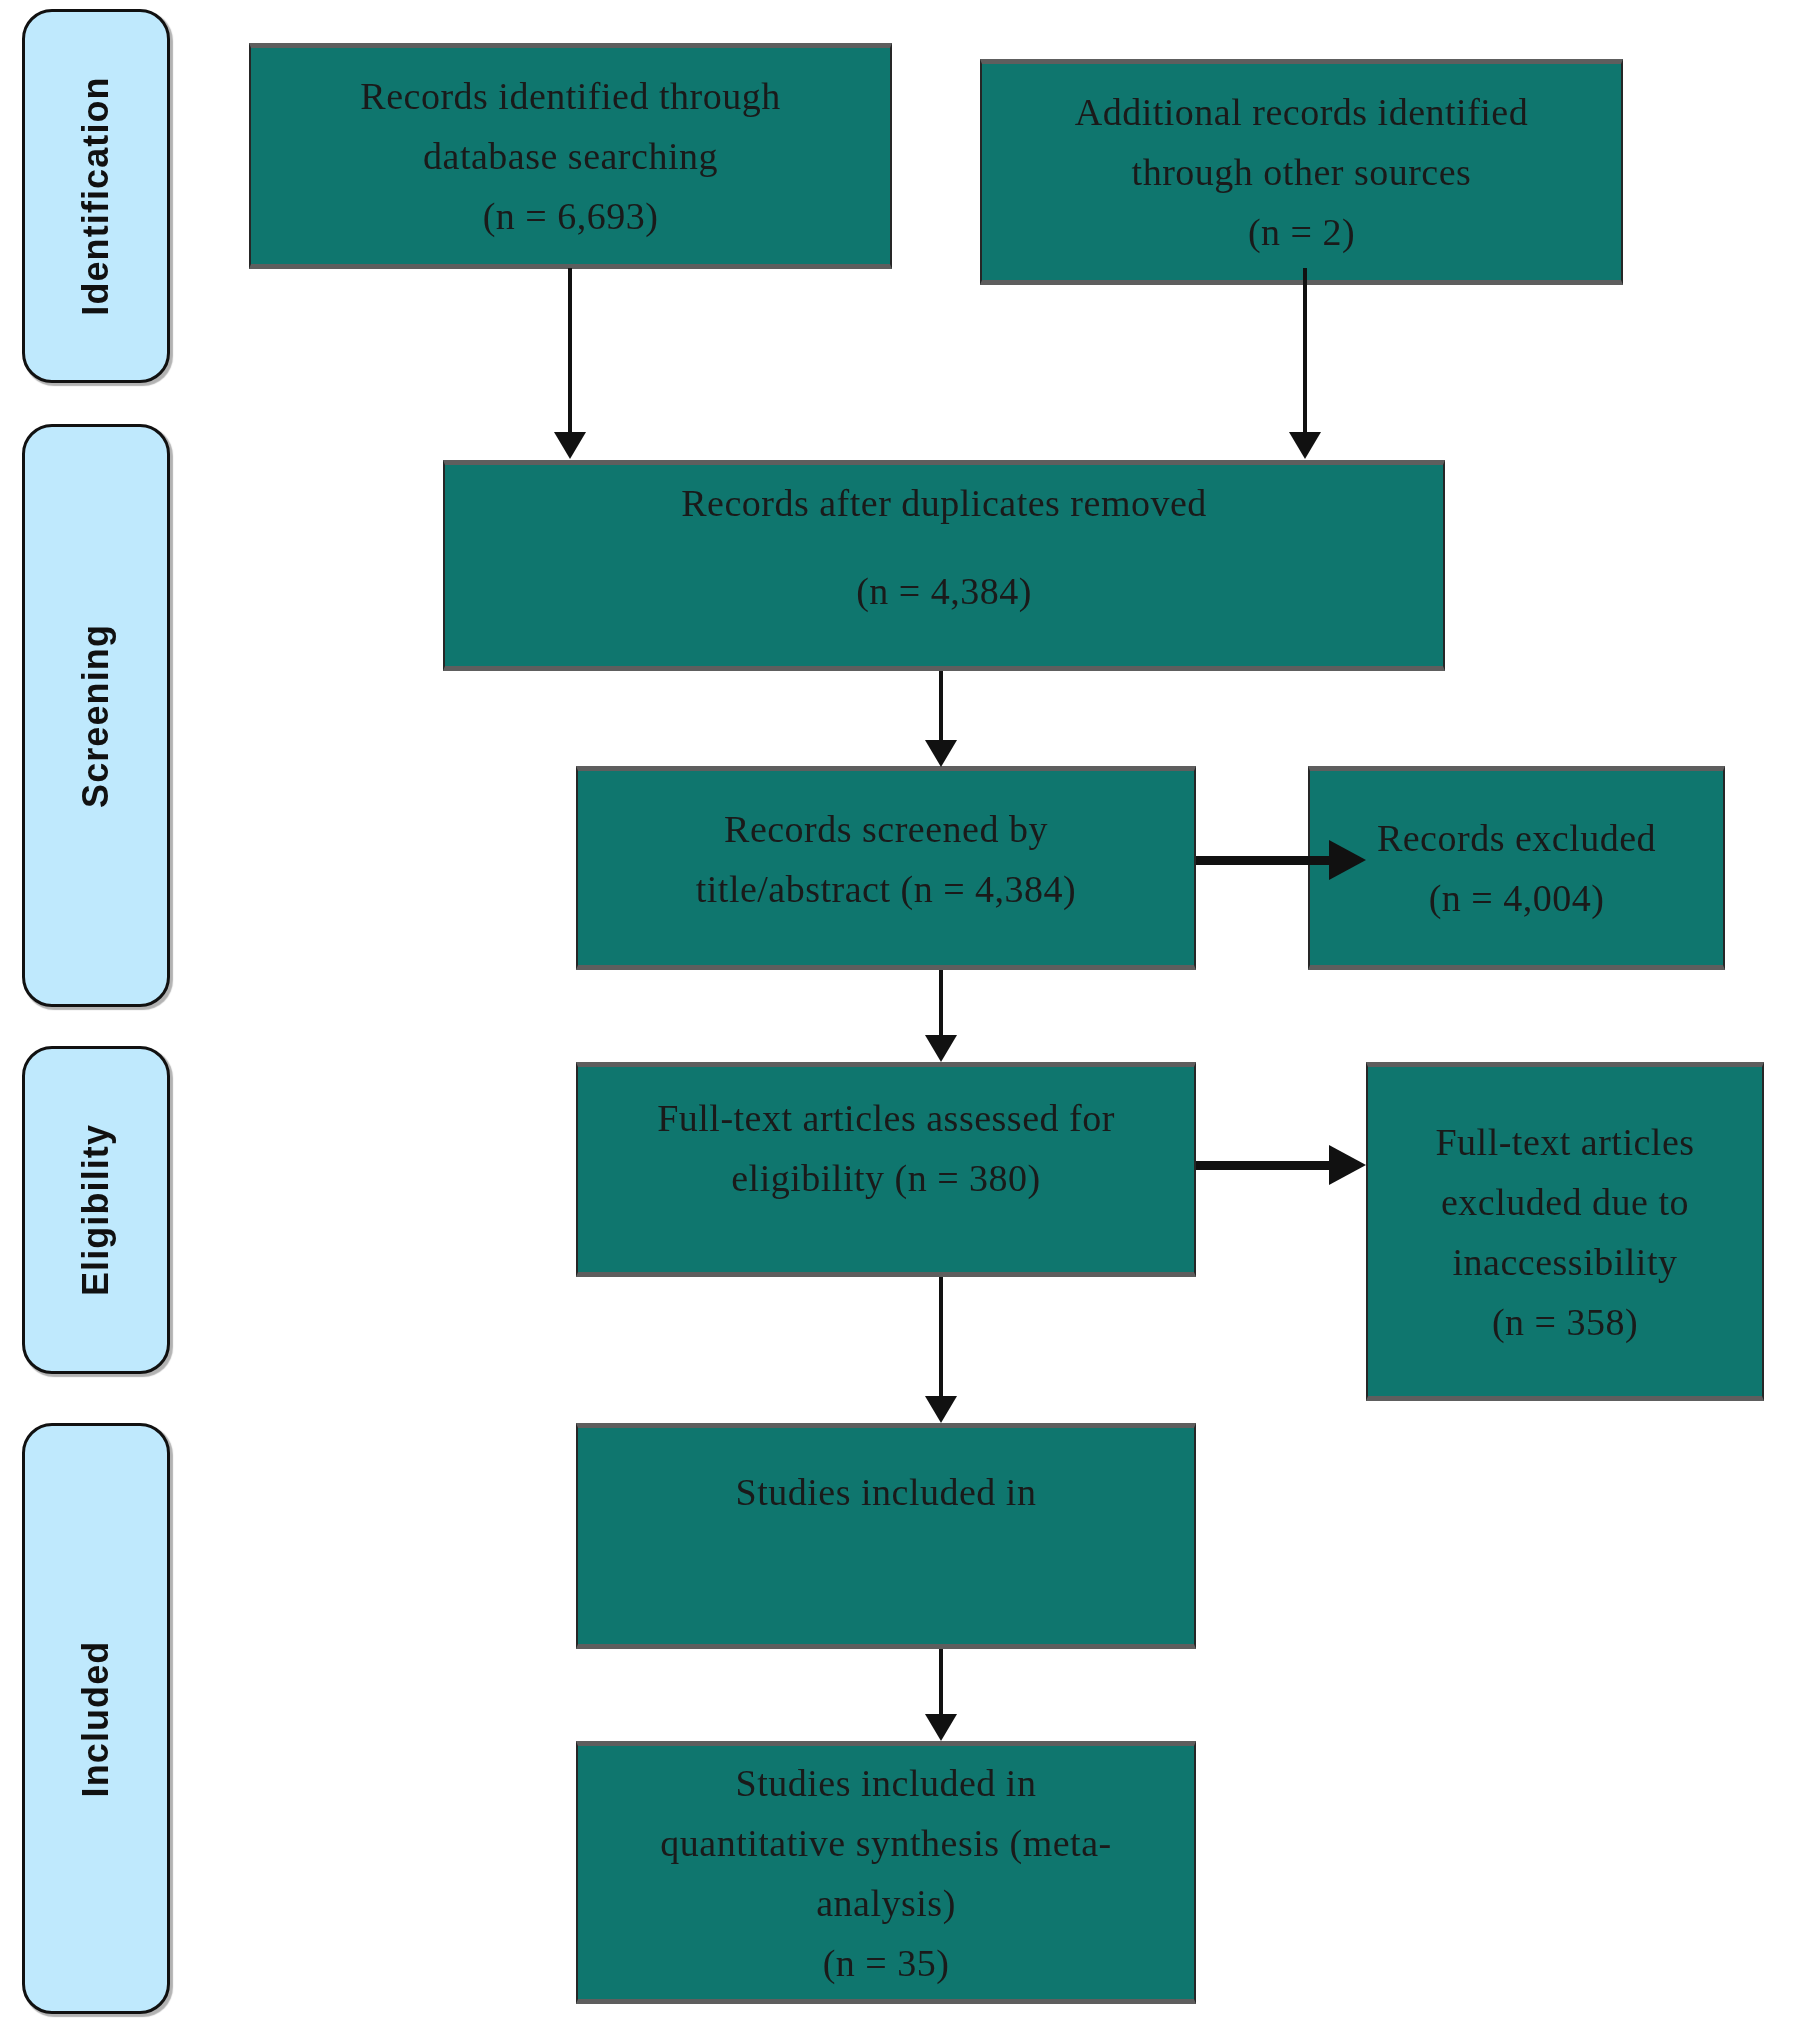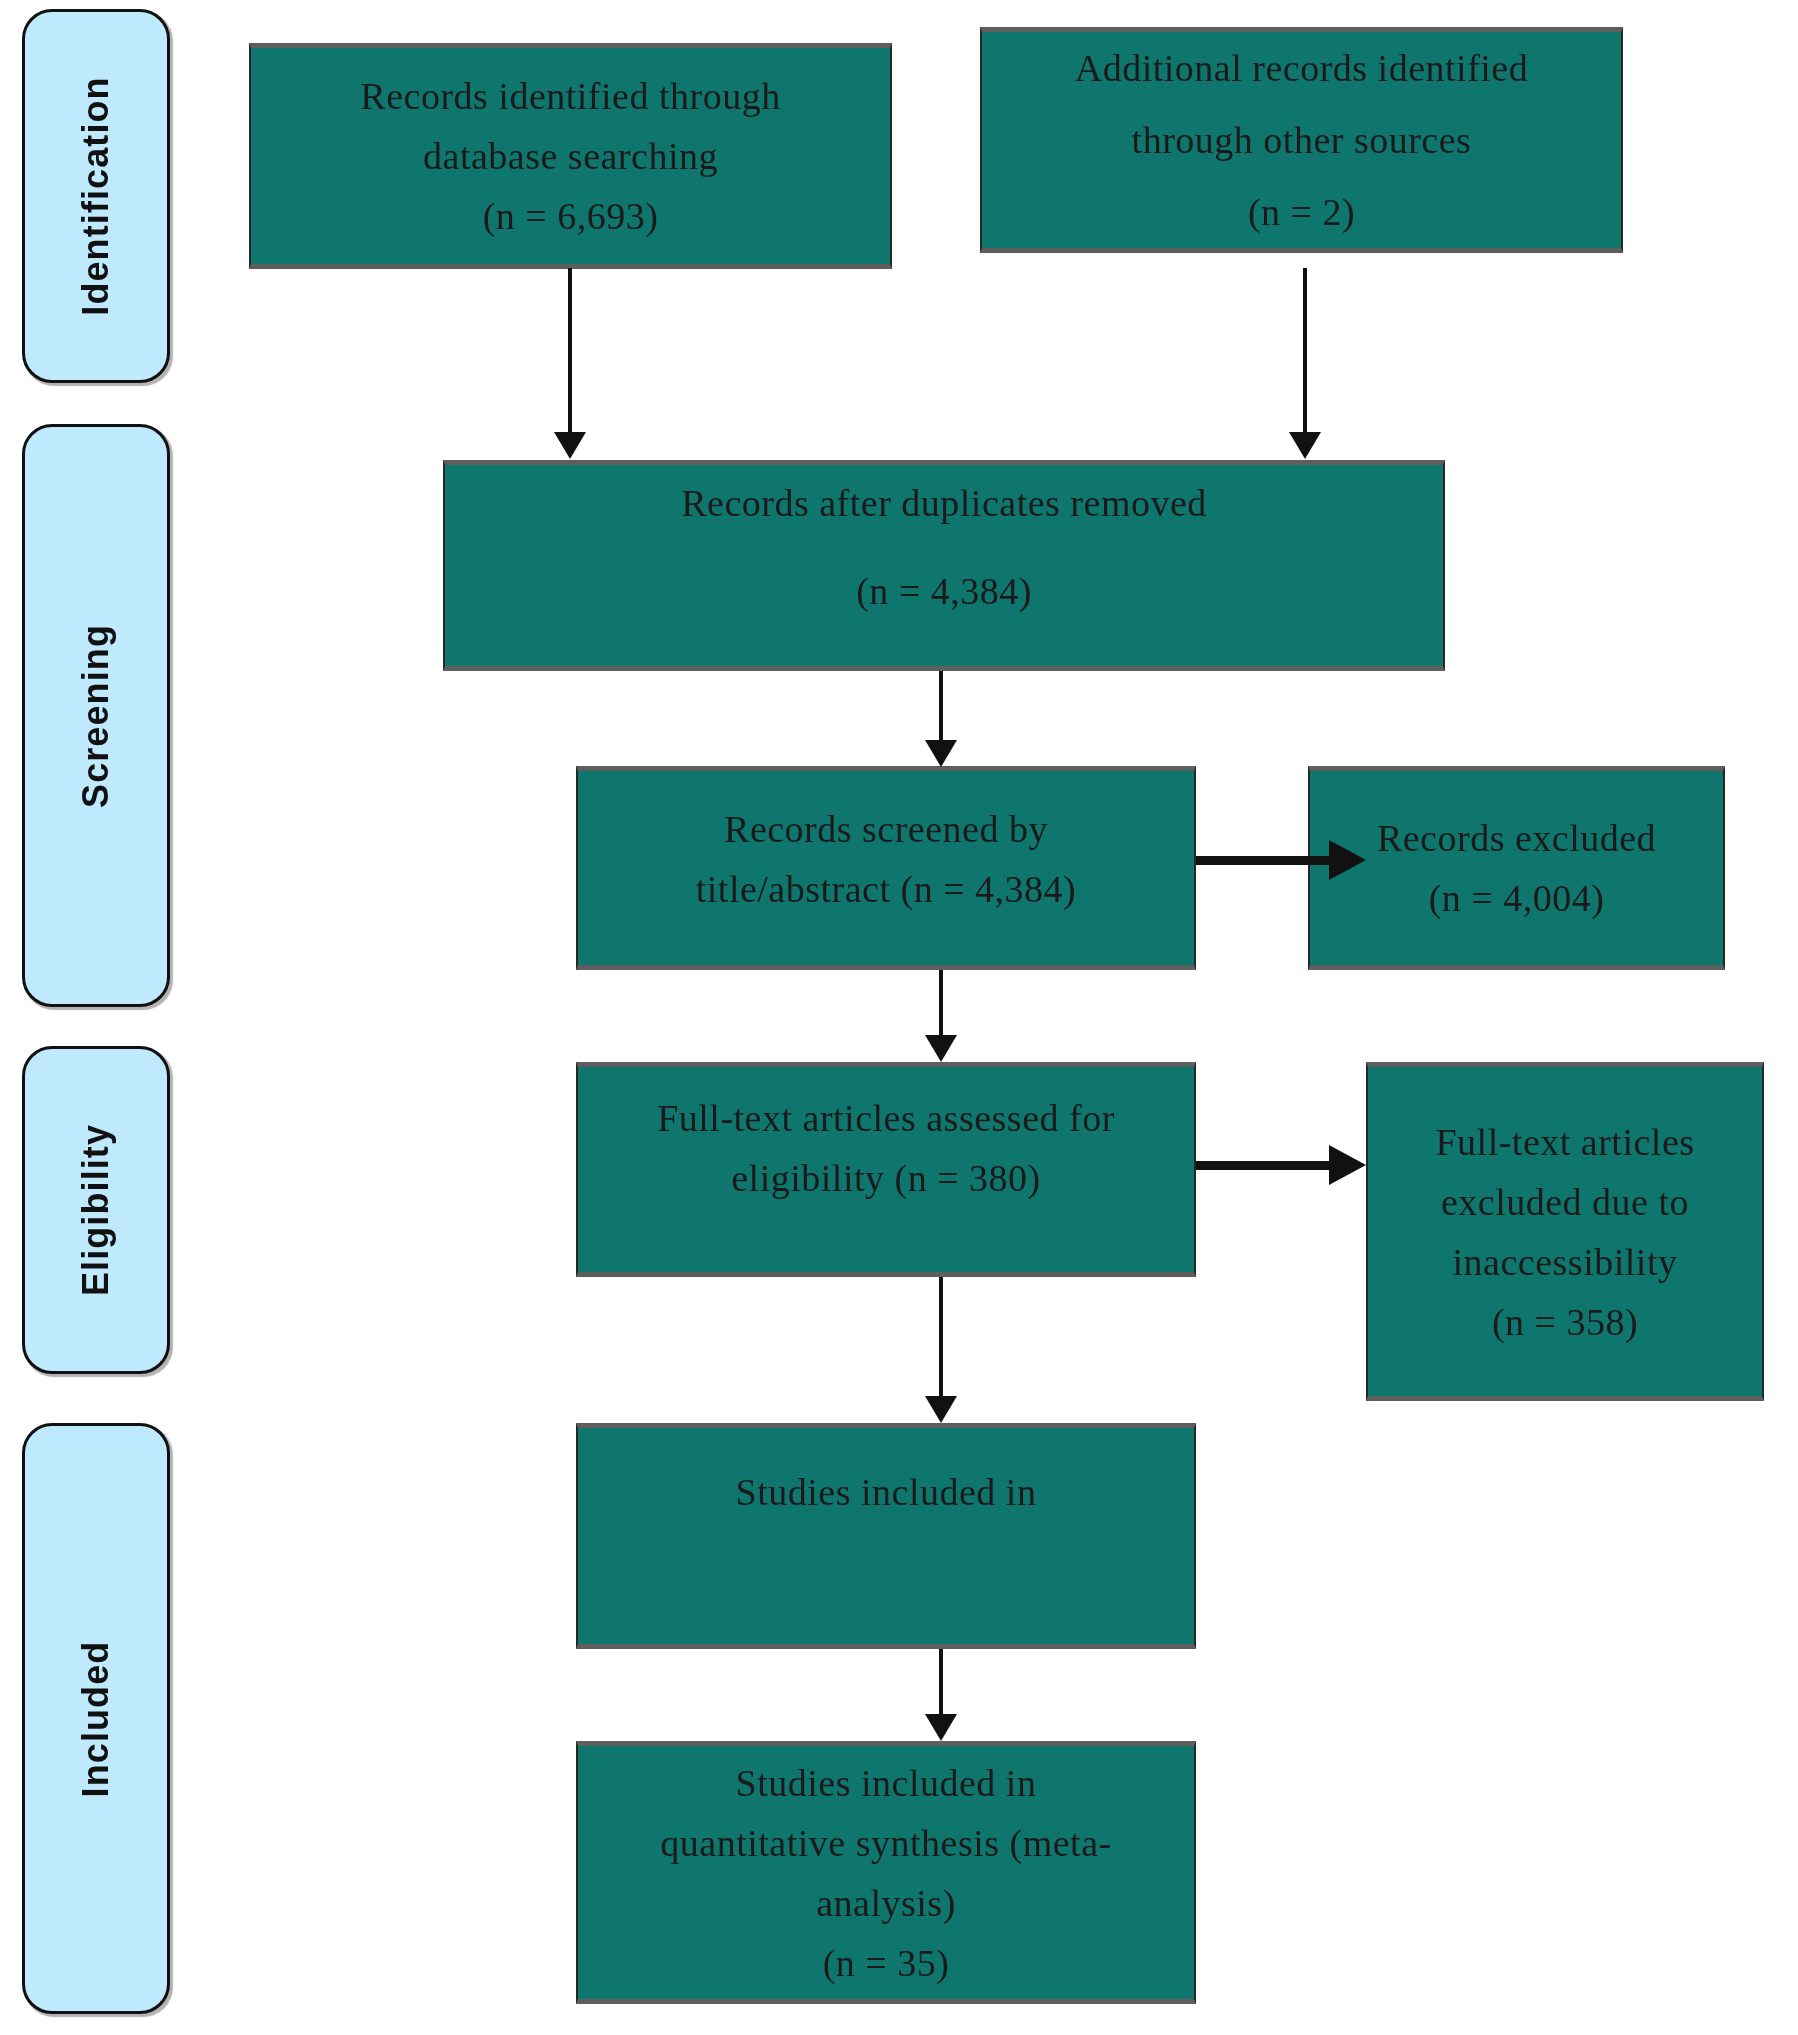--- a/index.html
+++ b/index.html
@@ -56,21 +56,21 @@
     align-items: center;
     justify-content: center;
     text-align: center;
     font-size: 38px;
     line-height: 60px;
     letter-spacing: 0.5px;
   }
   .fbox .line { display: block; white-space: nowrap; }
 
   #box-identified        { left: 249px;  top: 43px;   width: 643px; height: 226px; }
-  #box-additional        { left: 980px; top: 27px;   width: 643px; height: 226px; gap: 12px; }
+  #box-additional        { left: 980px; top: 59px;   width: 643px; height: 226px; }
   #box-deduplicated      { left: 443px;  top: 460px;  width: 1002px; height: 211px; padding-bottom: 38px; gap: 28px; }
   #box-screened          { left: 576px; top: 766px; width: 620px; height: 204px; padding-bottom: 19px; }
   #box-excluded          { left: 1308px; top: 766px; width: 417px;  height: 204px; text-align: center; }
   #box-fulltext          { left: 576px; top: 1062px; width: 620px; height: 215px; padding-bottom: 44px; }
   #box-fulltext-excluded { left: 1366px; top: 1062px; width: 398px;  height: 339px; }
   #box-qualitative       { left: 576px; top: 1423px; width: 620px; height: 226px; padding-bottom: 88px; }
   #box-quantitative      { left: 576px; top: 1741px; width: 620px; height: 263px; }
 
   
   .varrow {

